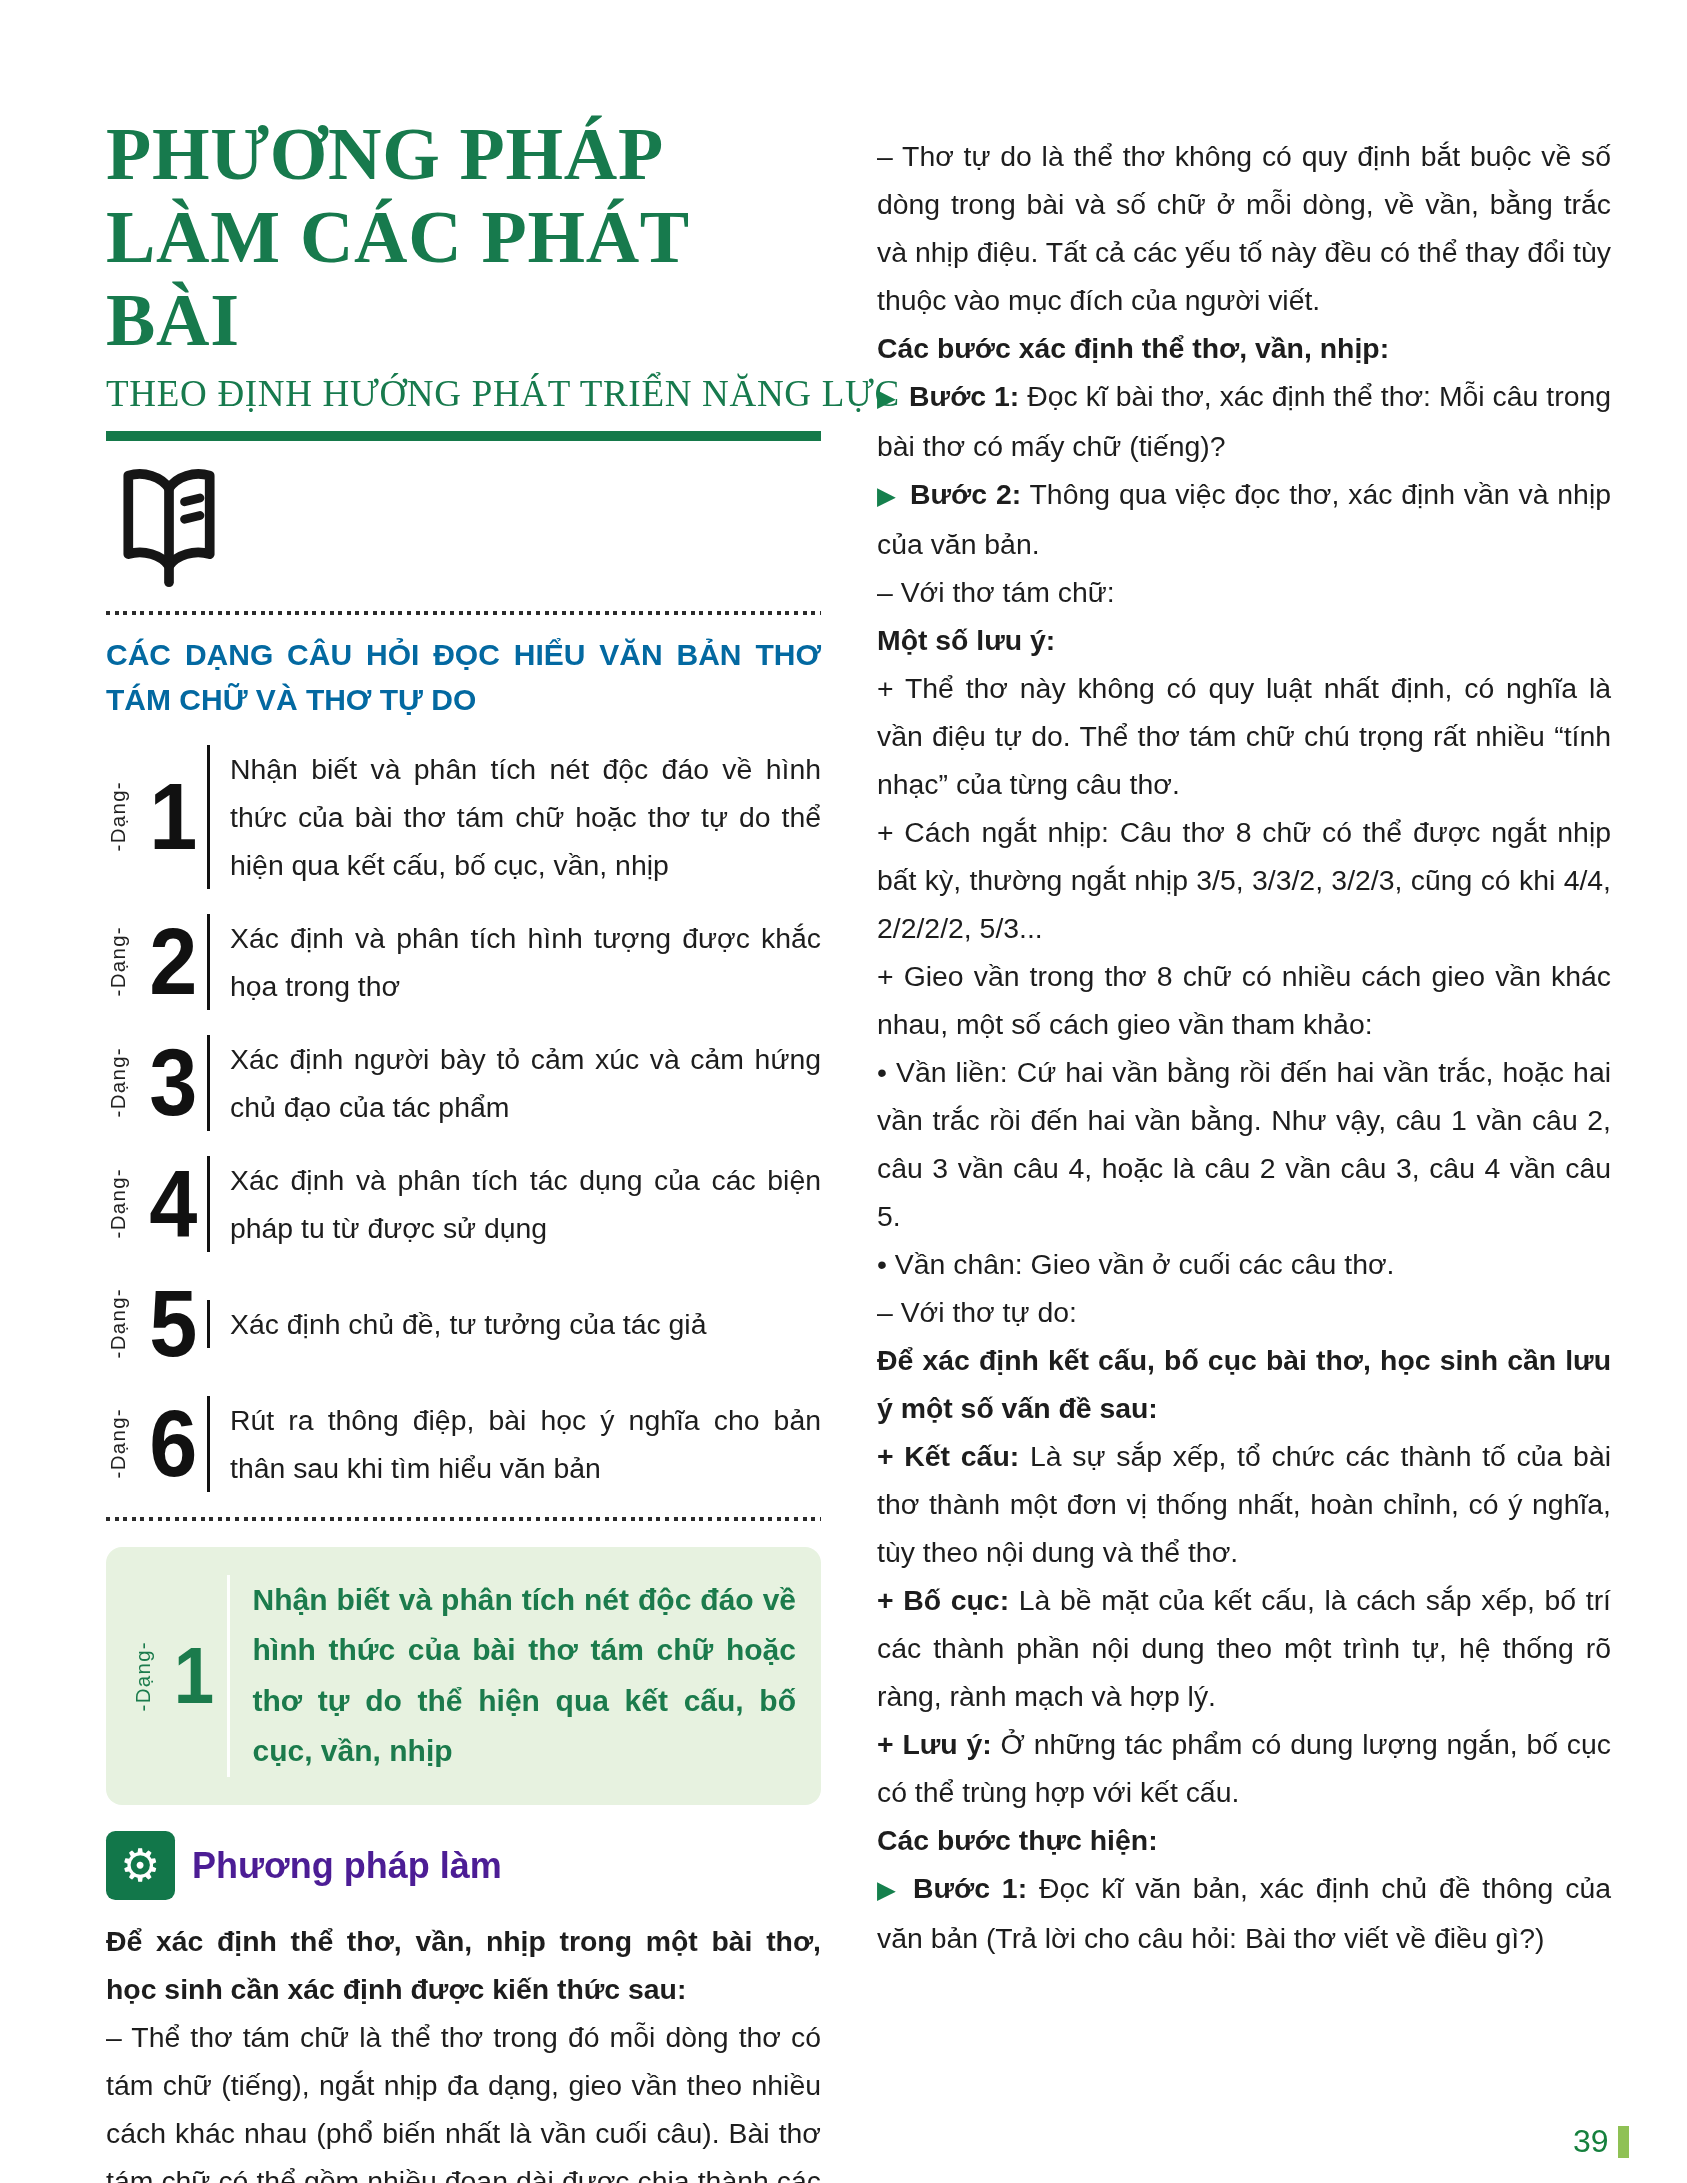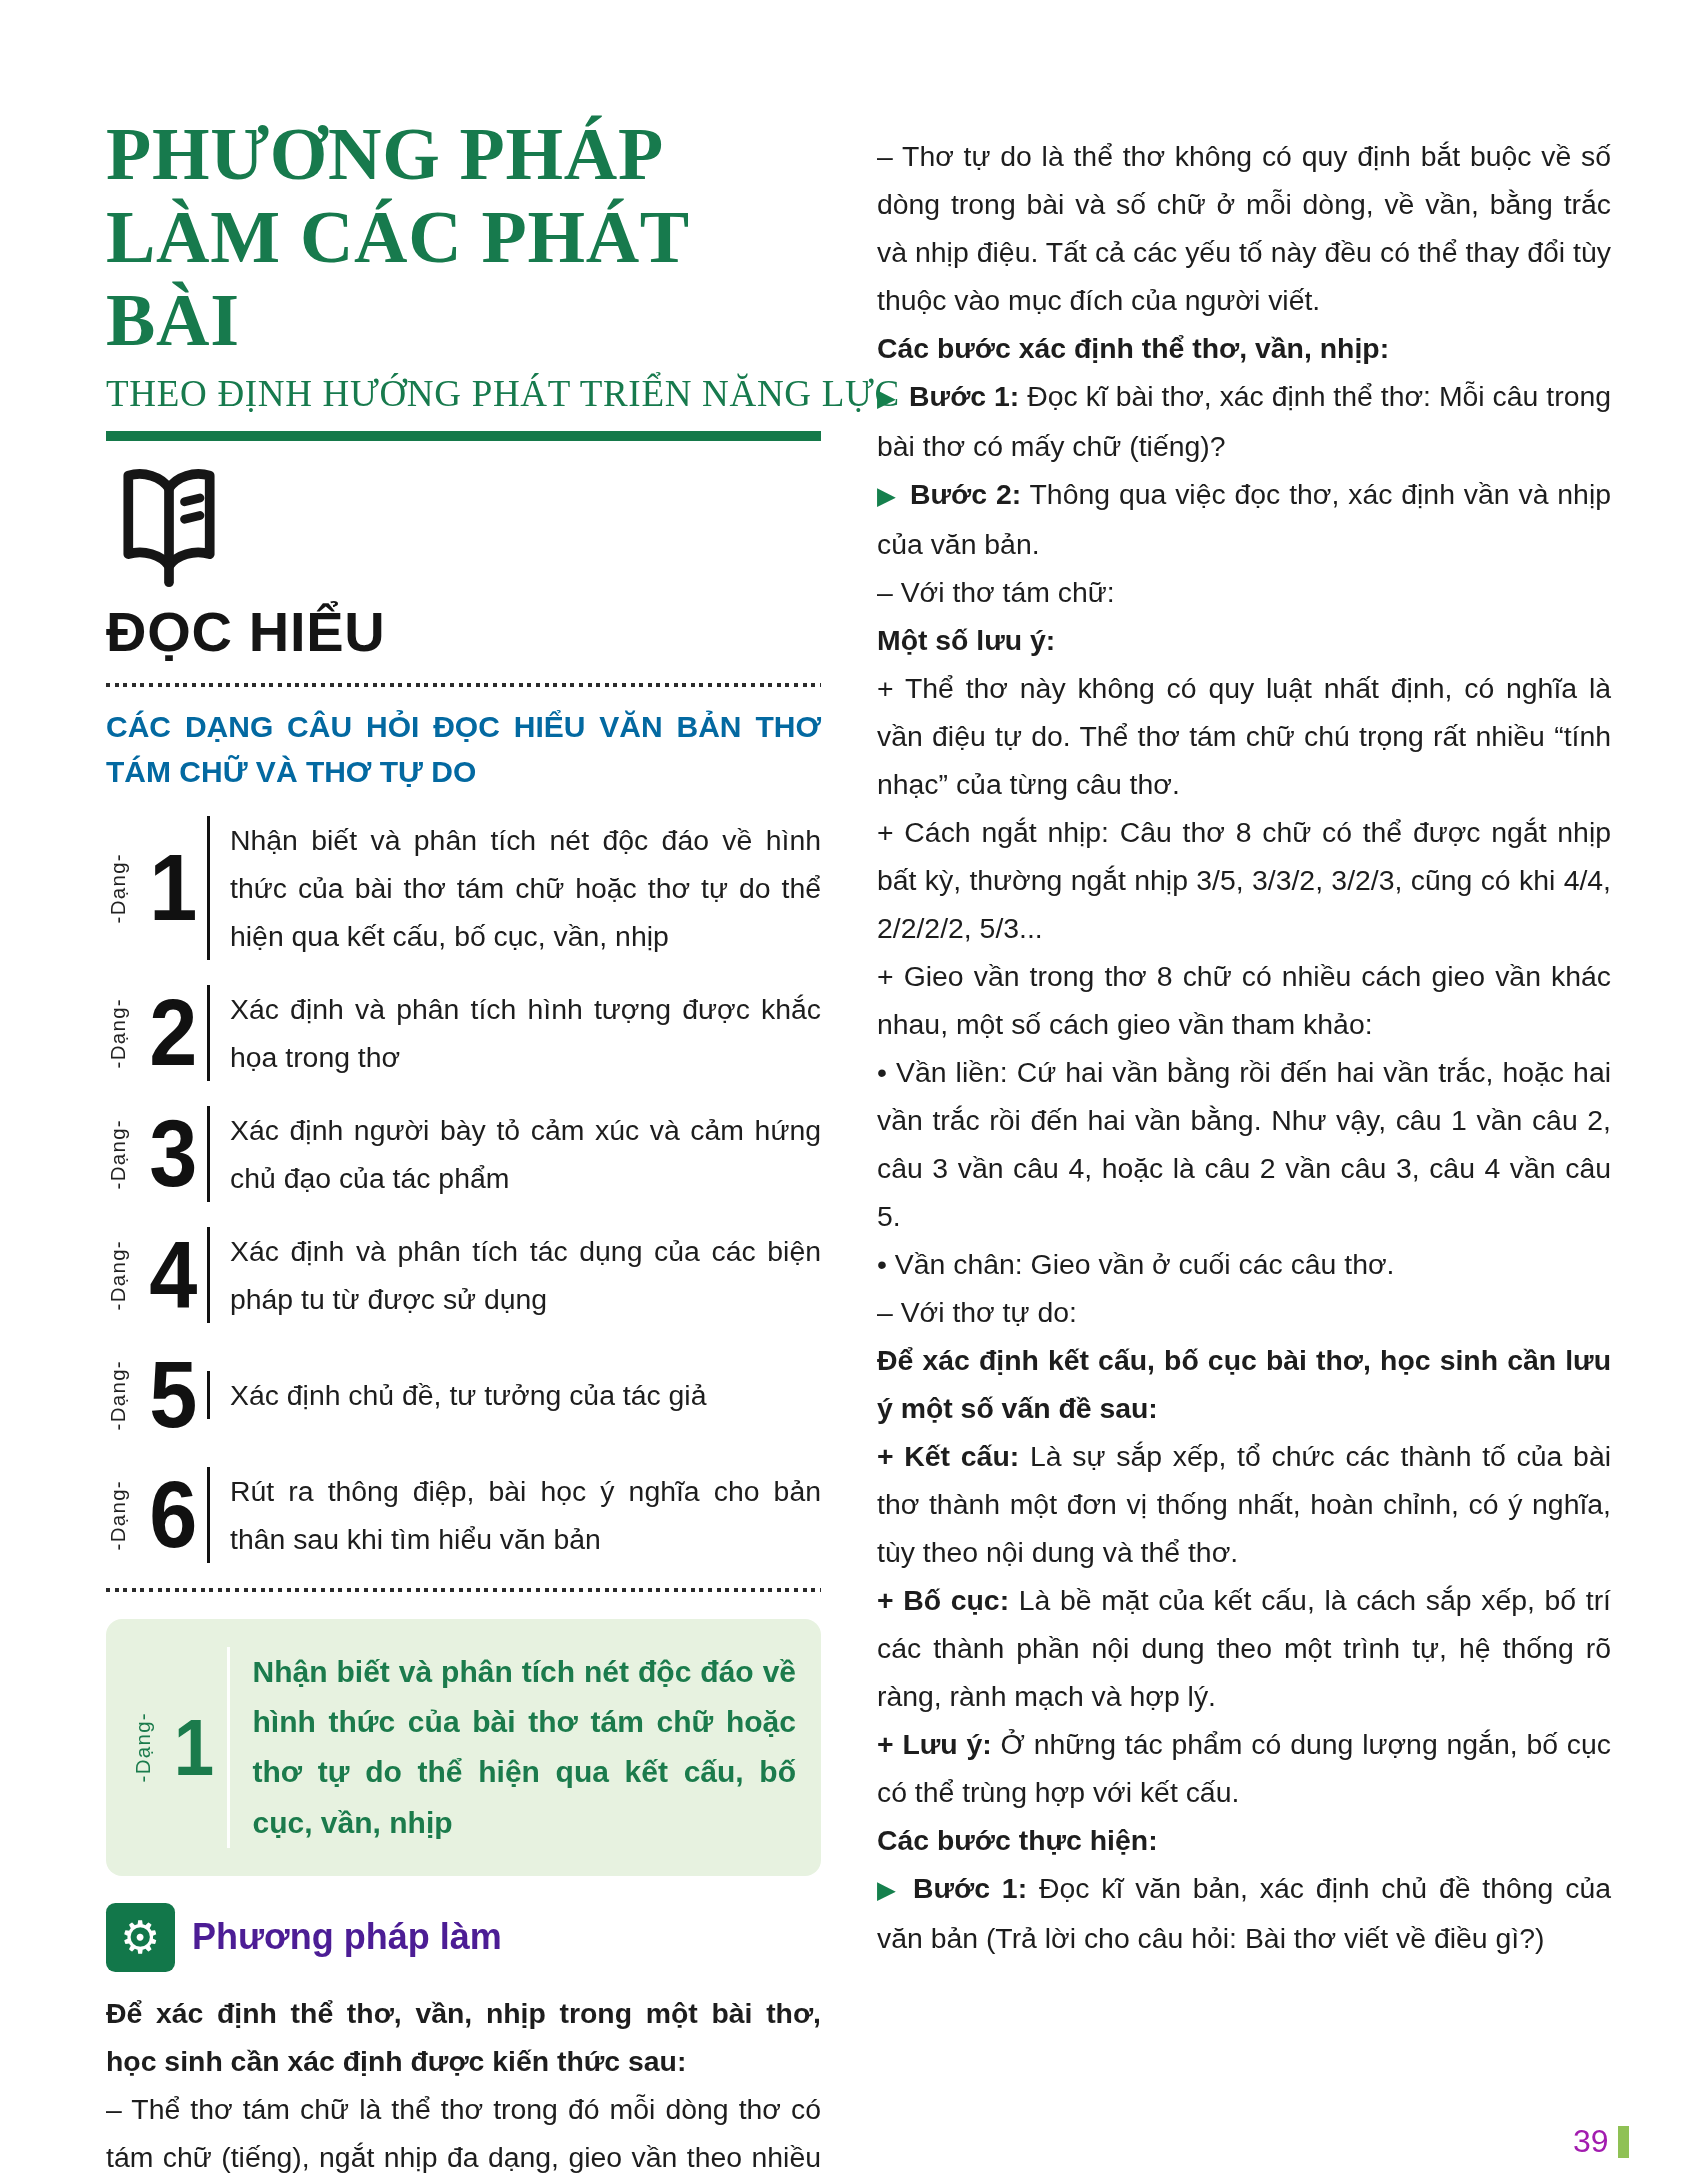--- a/index.html
+++ b/index.html
@@ -50,21 +50,21 @@
   .gear-glyph{font-family:"DejaVu Sans",sans-serif;color:#ffffff;font-size:45px;line-height:1;}
   .method-title{color:#4c1d95;font-weight:700;font-size:36px;}
 
   .blk{margin:0;font-size:28.4px;line-height:48px;text-align:justify;}
   .blk.bold{font-weight:700;}
   .lead-bold{margin-top:17px;}
   .tri{color:#15804d;font-size:24.5px;margin-right:13.2px;}
 
   
   .footer{position:absolute;right:58px;bottom:67px;display:flex;align-items:center;gap:9.3px;}
-  .pagenum{font-size:32px;color:#a21caf;}
+  .pagenum{font-size:32px;color:#15803d;}
   .pagebar{width:11.2px;height:32px;background:#8fc155;display:inline-block;}
 </style>
 </head>
 <body>
 
 <div class="page">
 
   <div class="col-left">
 
     <div>
@@ -81,21 +81,20 @@
           <path d="M60 24 L60 104"></path>
           <path d="M60 104 L60 121"></path>
         </g>
         <g stroke="#161616" stroke-width="9" stroke-linecap="round">
           <line x1="76" y1="38" x2="92" y2="34"></line>
           <line x1="76" y1="56" x2="92" y2="52"></line>
         </g>
       </svg>
     </div>
 
-    <div class="section-title">ĐỌC HIỂU</div>
     <div class="dotline"></div>
     <div class="section-sub">CÁC DẠNG CÂU HỎI ĐỌC HIỂU VĂN BẢN THƠ TÁM CHỮ VÀ THƠ TỰ DO</div>
 
     <div class="dang-list">
 
       <div class="dang-item">
         <span class="vert-label">-Dạng-</span>
         <span class="dang-num">1</span>
         <p class="dang-text">Nhận biết và phân tích nét độc đáo về hình thức của bài thơ tám chữ hoặc thơ tự do thể hiện qua kết cấu, bố cục, vần, nhịp</p>
       </div>

